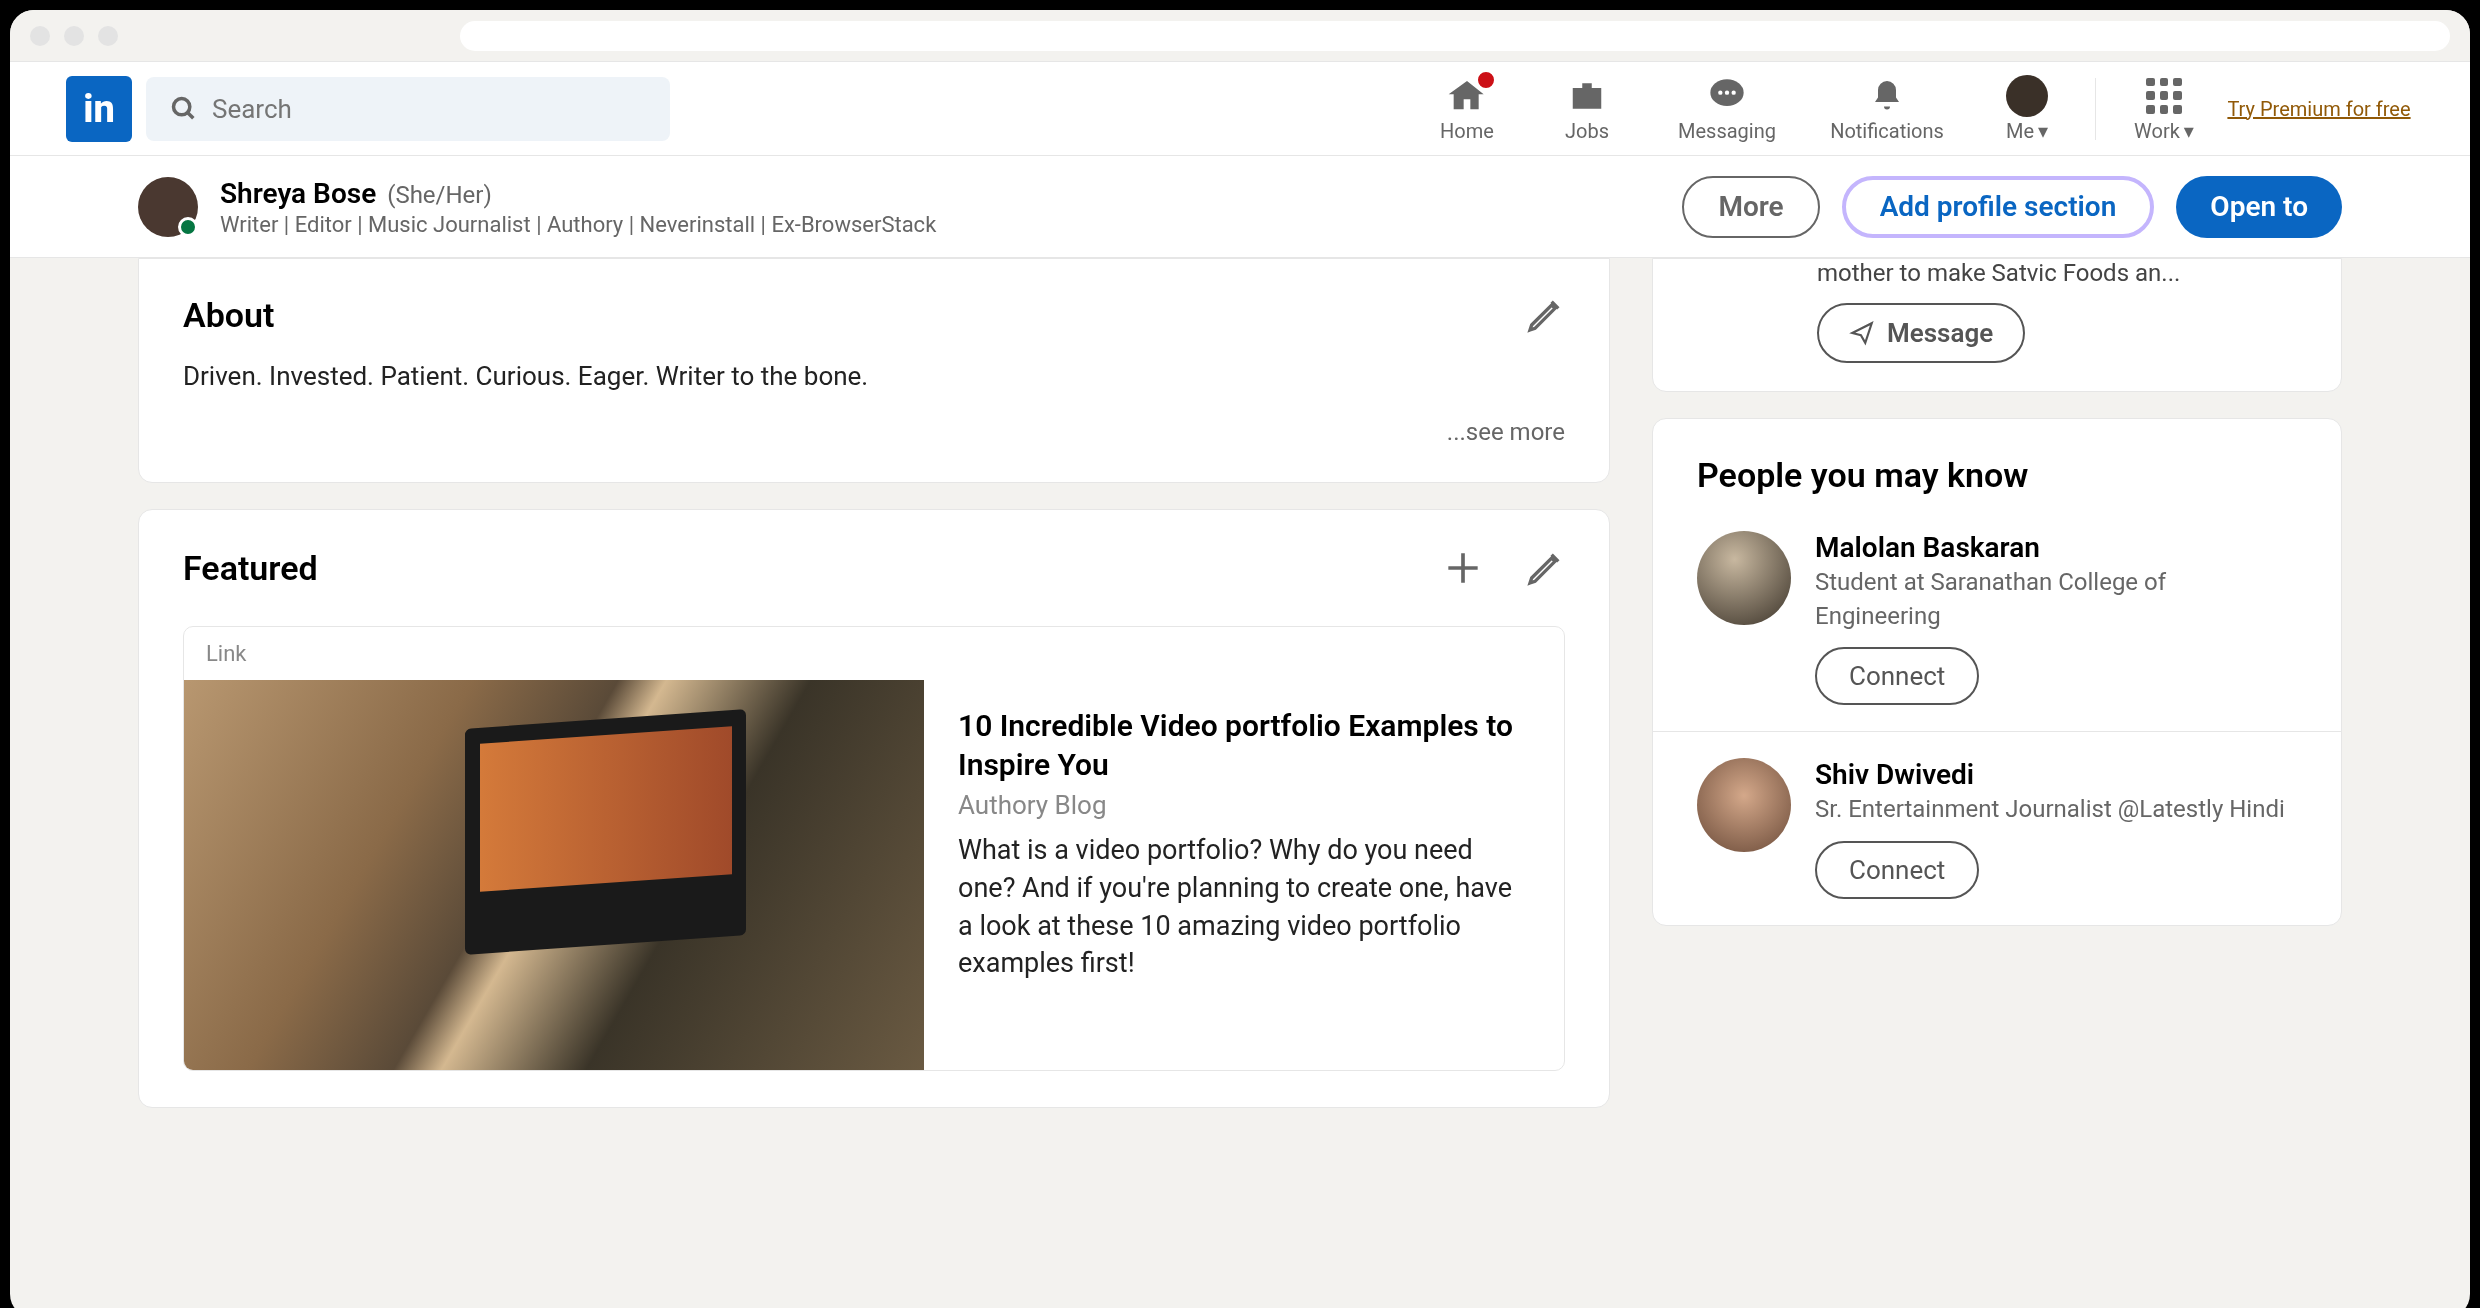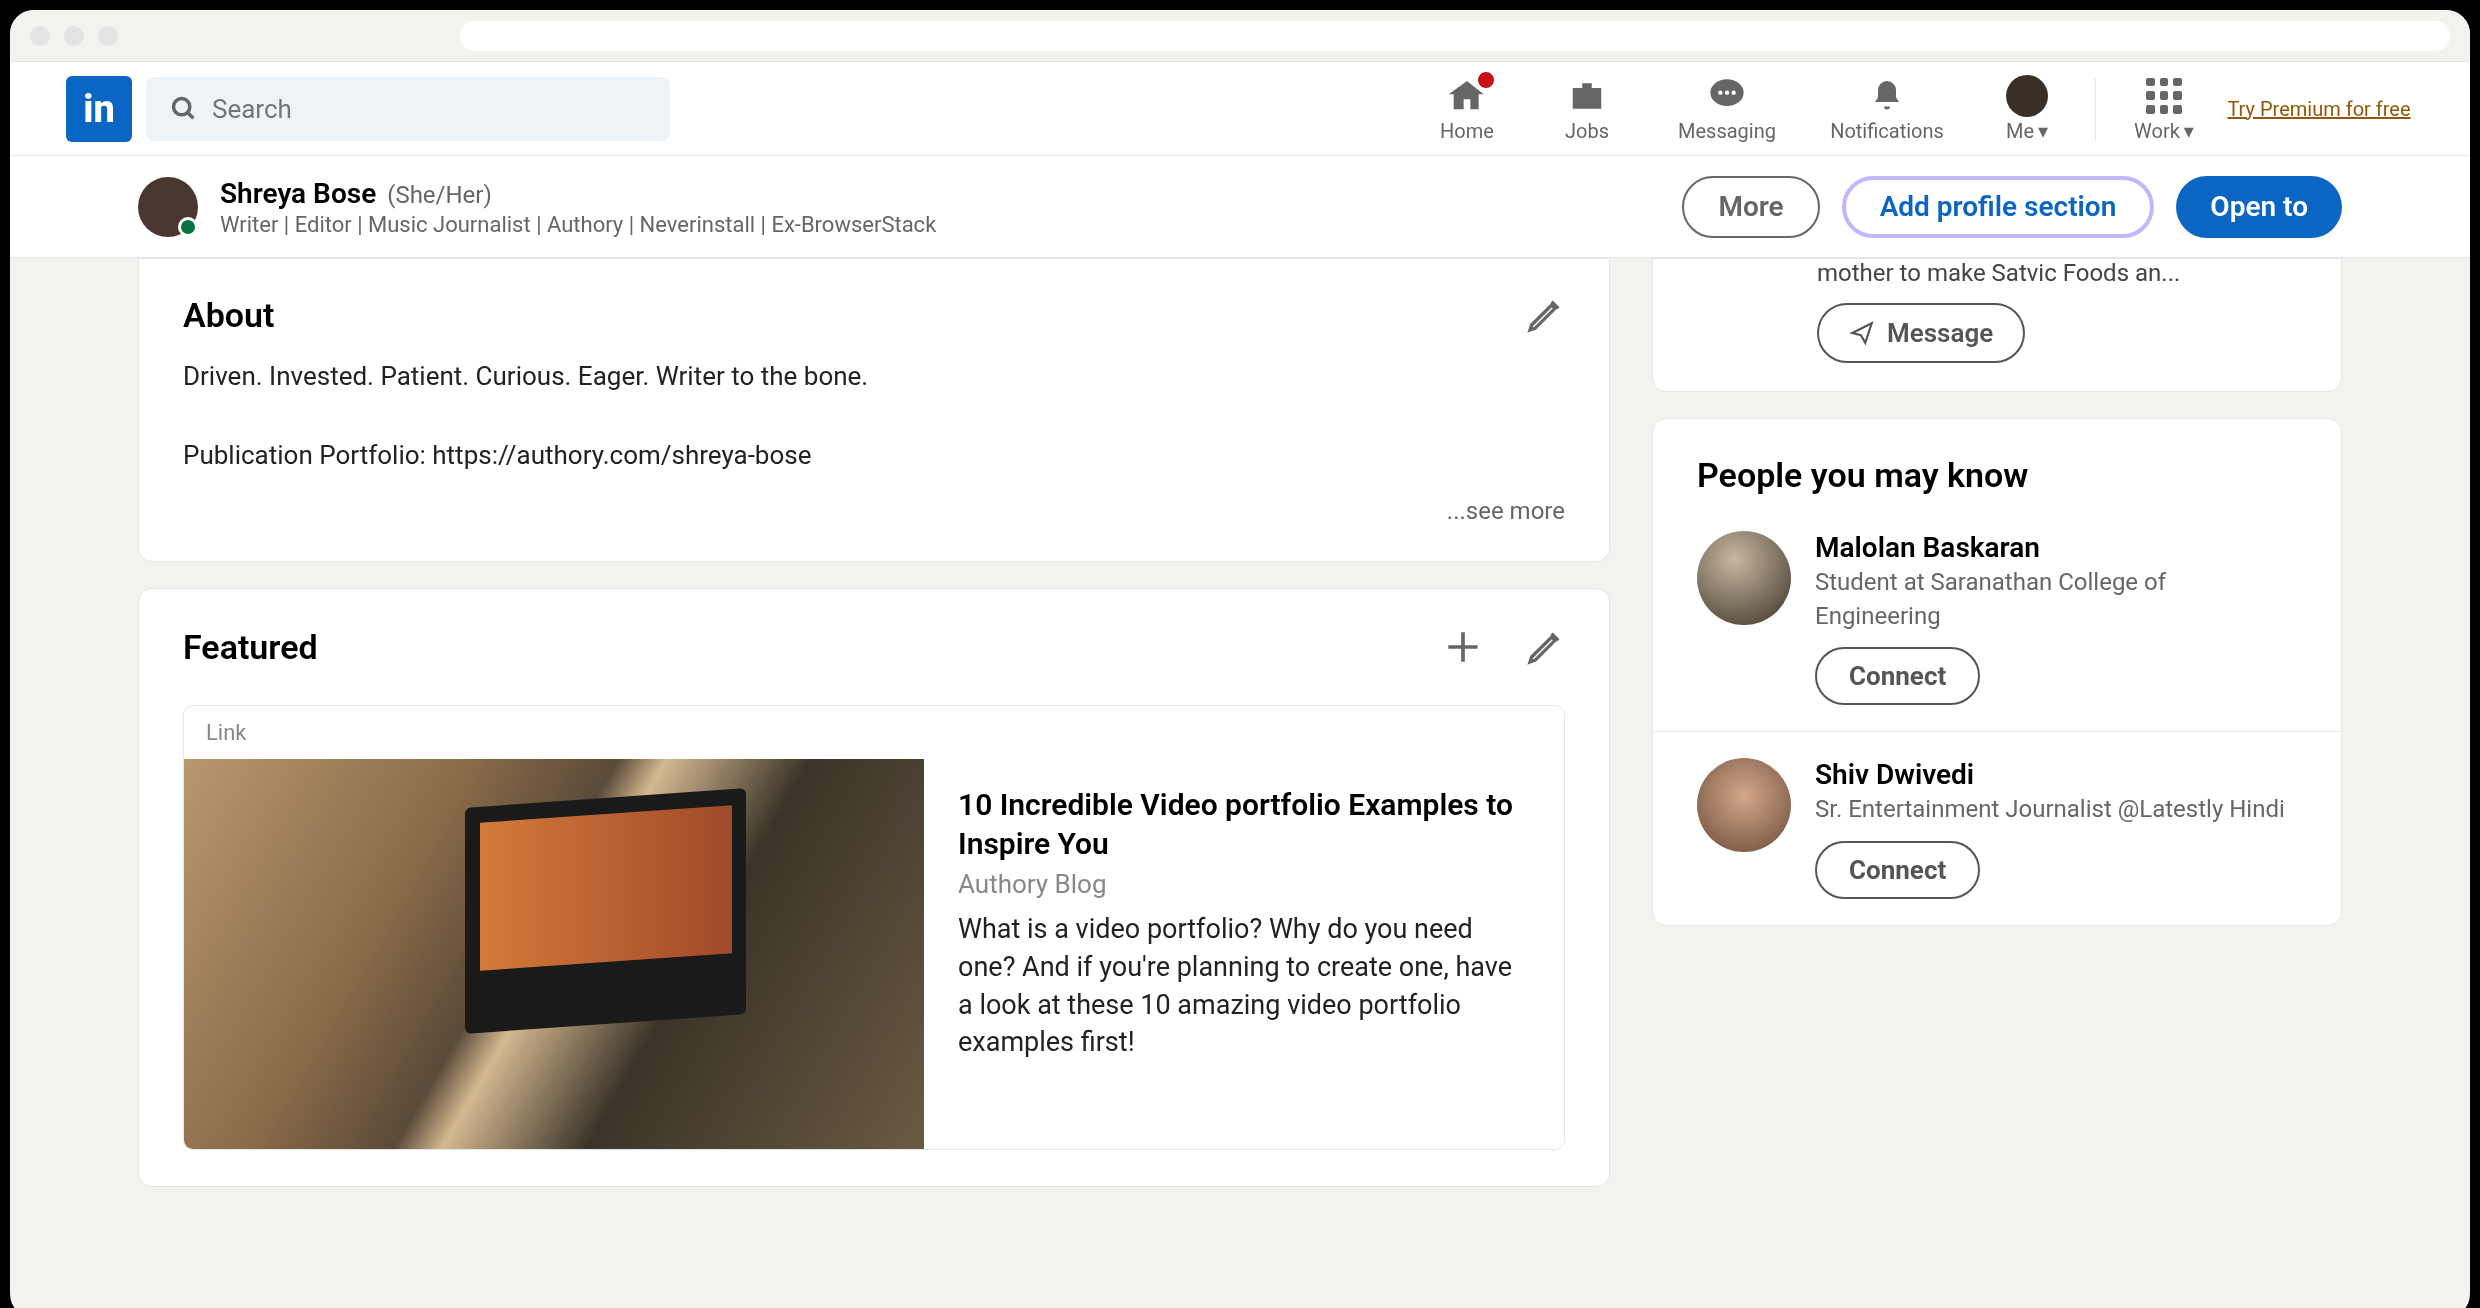--- a/index.html
+++ b/index.html
@@ -70,21 +70,21 @@
     .showmore { border-top: 1px solid #e6e6e6; text-align: center; padding: 24px; font-size: 28px; font-weight: 600; color: #666; display: flex; align-items: center; justify-content: center; gap: 10px; }
     
     .person { display: flex; gap: 24px; padding: 26px 44px; }
     .person + .person { border-top: 1px solid #e6e6e6; }
     .person-av { width: 94px; height: 94px; border-radius: 50%; background: #888; flex-shrink: 0; }
     .av1 { background: radial-gradient(circle at 40% 30%,#c8b8a0,#3a3228); }
     .av2 { background: radial-gradient(circle at 50% 40%,#d4a88a,#6a4a38); }
     .person-info { flex: 1; }
     .person-name { font-size: 28px; font-weight: 600; color: #000; }
     .person-desc { font-size: 24px; color: #666; margin-top: 2px; line-height: 1.4; }
-    .connect-btn { margin-top: 14px; height: 58px; border: 2px solid #555; color: #555; background: #fff; border-radius: 40px; padding: 0 32px; font-size: 26px; font-weight: 700; display: inline-flex; align-items: center; }
+    .connect-btn { margin-top: 14px; height: 58px; border: 2px solid #555; color: #555; background: #fff; border-radius: 40px; padding: 0 32px; font-size: 26px; font-weight: 400; display: inline-flex; align-items: center; }
     
     svg { display: block; }
     .grid3 { display: grid; grid-template-columns: repeat(3,1fr); gap: 5px; width: 36px; height: 36px; }
     .grid3 span { background: #666; border-radius: 2px; }
     .avcircle { width: 42px; height: 42px; border-radius: 50%; background: #3a3028; }
   </style>
 </head>
 <body>
 
 <div class="window">
@@ -195,21 +195,20 @@
         <div class="card-pad">
           <div class="card-header">
             <div class="card-title">About</div>
             <span class="penicon">
               <svg width="40" height="40" viewBox="0 0 24 24" fill="none" stroke="#666" stroke-width="2">
                   <path d="M3 21l3-1 12-12-2-2L4 18zM16 4l4 4"></path>
                 </svg>
             </span>
           </div>
           <div class="about-text">Driven. Invested. Patient. Curious. Eager. Writer to the bone.</div>
-          <div class="about-text" style="margin-top:40px">Publication Portfolio: https://authory.com/shreya-bose</div>
           <div class="seemore">...see more</div>
         </div>
       </div>
 
       <div class="card">
         <div class="card-pad">
           <div class="card-header">
             <div class="card-title">Featured</div>
             <div class="icon-row">
               <span class="plusicon">

